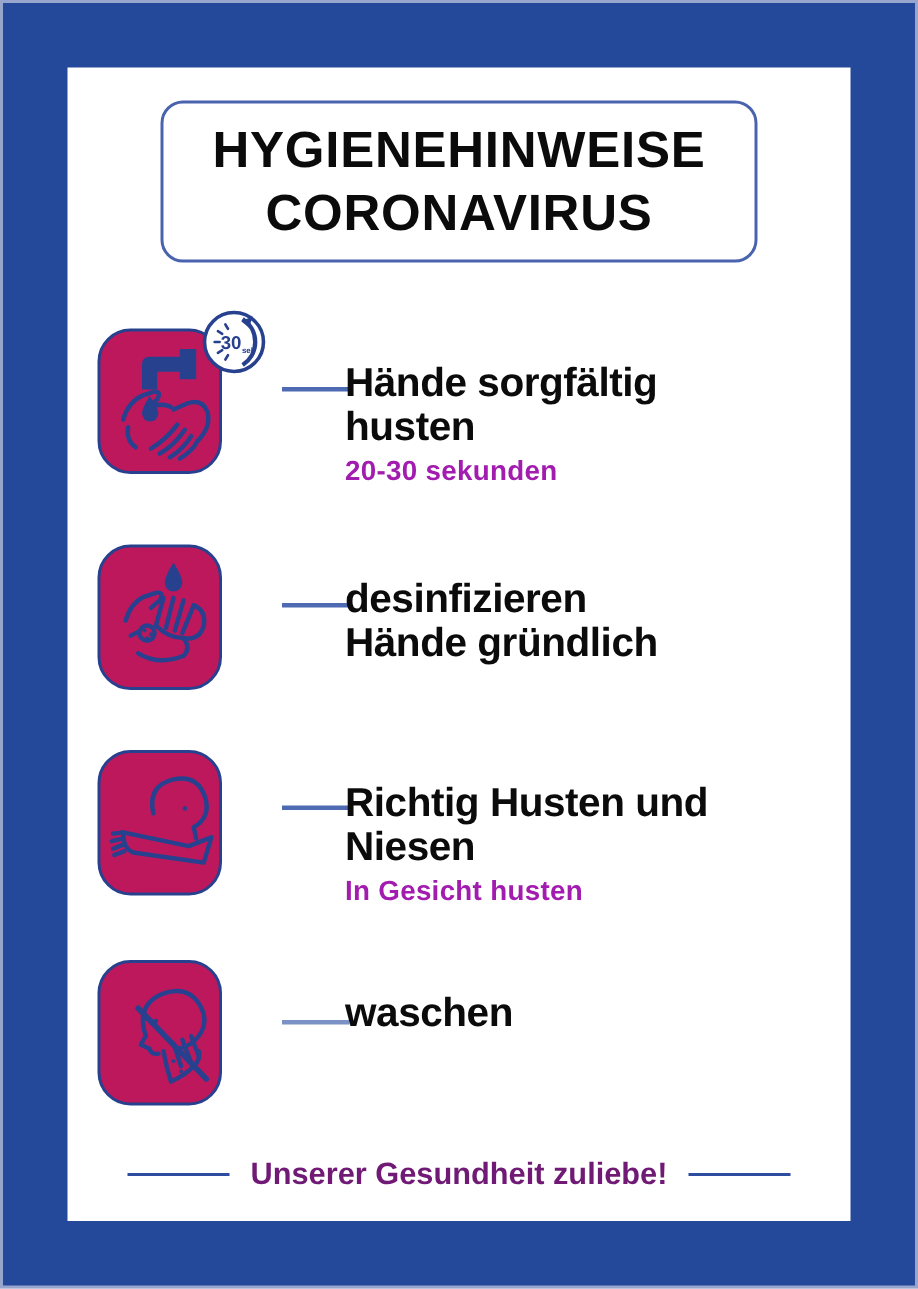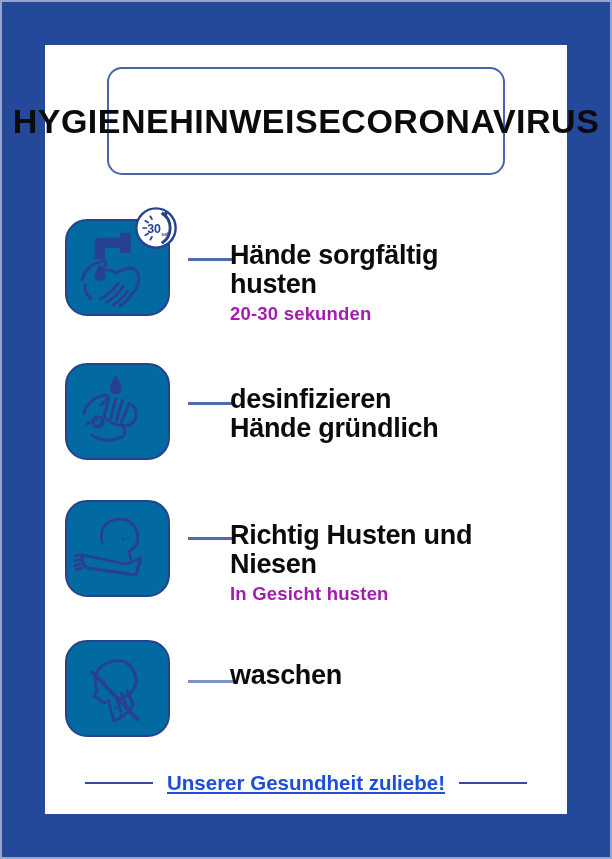--- a/index.html
+++ b/index.html
@@ -12,27 +12,27 @@
     font-family:"Liberation Sans", sans-serif;
     overflow:hidden;
   }
   .inner{
     position:absolute;left:43px;top:43px;width:522px;height:769px;
     background:#ffffff;
   }
   .title-box{
     position:absolute;left:62px;top:22px;width:394px;height:104px;
     border:2px solid #4A63AE;border-radius:15px;
-    display:flex;flex-direction:row;align-items:center;justify-content:center;
+    display:flex;flex-direction:column;align-items:center;justify-content:center;
     text-align:center;color:#0B0B0B;font-weight:bold;
     font-size:34px;line-height:42px;letter-spacing:.5px;
   }
   .icon-box{
-    position:absolute;left:20px;width:105px;height:97px;box-sizing:border-box;
-    border:2.5px solid #27418F;border-radius:22px;background:#0369a1;
+    position:absolute;left:20px;width:83px;height:97px;box-sizing:border-box;
+    border:2.5px solid #27418F;border-radius:22px;background:#be185d;
   }
   .icon-box svg{position:absolute;left:5px;top:5px;width:84px;height:84px;}
   .r1{top:174px}.r2{top:318px}.r3{top:455px}.r4{top:595px}
   .badge{
     position:absolute;left:66px;top:-16px;width:46px;height:46px;
   }
   .badge svg{position:absolute;left:0;top:0;width:46px;height:46px;}
   .badge-num{font-family:"Liberation Sans",sans-serif;font-weight:bold;font-size:13px;fill:#27418F;}
   .badge-unit{font-family:"Liberation Sans",sans-serif;font-weight:bold;font-size:5.5px;fill:#27418F;}
   .dash{position:absolute;left:143px;width:45px;height:2.5px;background:#4E6AB3;}
@@ -40,21 +40,21 @@
   .rowtext{position:absolute;left:185px;width:320px;text-align:left;}
   .t1{top:196px}.t2{top:340px}.t3{top:476px}.t4{top:616px}
   .heading{font-size:27px;font-weight:bold;line-height:29px;color:#0B0B0B;letter-spacing:-0.3px;}
   .heading span{display:block;}
   .sub{font-size:18.5px;font-weight:bold;color:#a21caf;margin-top:4px;letter-spacing:.2px;}
   .footer{
     position:absolute;top:726px;left:0;width:100%;
     display:flex;align-items:center;justify-content:center;gap:14px;
   }
   .footer-line{width:68px;height:2px;background:#2E4DA0;}
-  .footer-text{font-size:20.5px;font-weight:bold;color:#1d4ed8;white-space:nowrap;text-decoration:underline;}
+  .footer-text{font-size:20.5px;font-weight:bold;color:#701a75;white-space:nowrap;}
   .stroke{fill:none;stroke:#27418F;stroke-width:3.5;stroke-linecap:round;stroke-linejoin:round;}
   .fillb{fill:#27418F;}
 </style>
 </head>
 <body>
 
 <div class="poster">
   <div class="inner">
 
     <div class="title-box">

